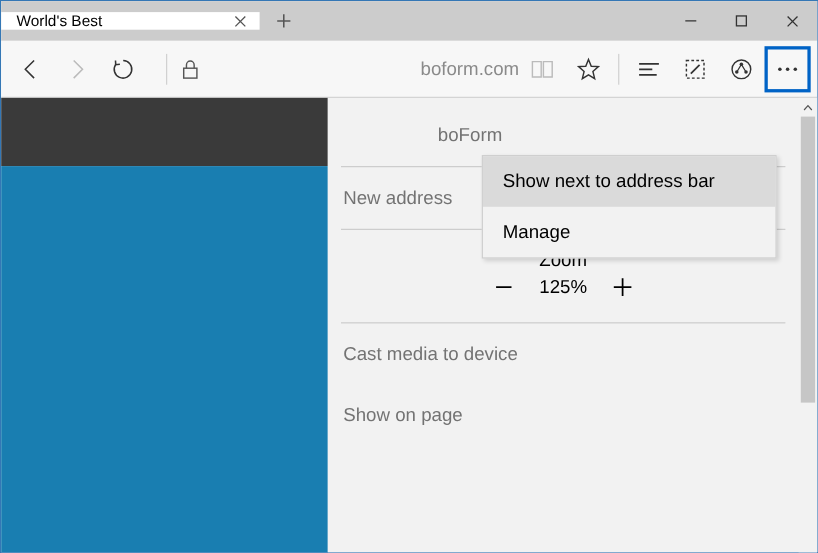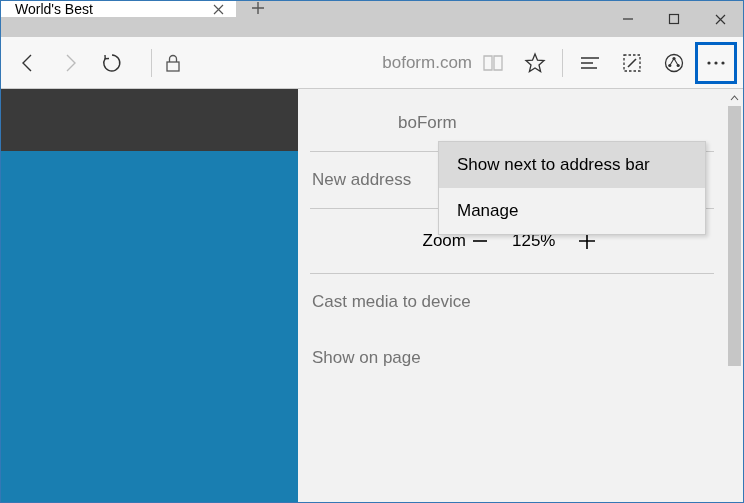--- a/index.html
+++ b/index.html
@@ -1,17 +1,17 @@
 <!DOCTYPE html>
 <html><head>
 <meta charset="utf-8">
 <style>
   * { box-sizing: border-box; margin: 0; padding: 0; font-family: "Segoe UI", Arial, sans-serif; }
   body { width: 744px; height: 503px; overflow: hidden; background: #fff; border:1px solid #3477b5; }
-  .tab-strip { height: 36px; background: #ccc; display: flex; align-items: flex-start; position: relative; }
+  .tab-strip { height: 36px; background: #ccc; display: flex; align-items: center; position: relative; }
   .tab { background: #fff; width: 235px; display: flex; align-items: center; padding: 0 10px 0 14px; font-size: 14px; color: #000; justify-content: space-between; }
   .tab .close { width: 16px; height: 16px; display:flex; align-items:center; justify-content:center; }
   .new-tab { width: 44px; display:flex; align-items:center; justify-content:center; color:#555; }
   .win-controls { position:absolute; right:0; top:0; height:36px; display:flex; }
   .win-controls div { width:46px; display:flex; align-items:center; justify-content:center; }
   .toolbar { height: 52px; background:#f7f7f7; display:flex; align-items:center; padding:0 6px; border-bottom:1px solid #ccc; }
   .tbtn { width:42px; height:42px; display:flex; align-items:center; justify-content:center; color:#555; }
   .tbtn.disabled { color:#bbb; }
   .addr { flex:1; padding-left:14px; font-size:17px; color:#8a8a8a;text-align:right; }
   .right-tools { display:flex; align-items:center; }
@@ -20,21 +20,21 @@
   .dark-band { position:absolute; left:0; top:0; width:297px; height:62px; background:#3a3a3a; }
   .blue-band { position:absolute; left:0; top:62px; width:297px; bottom:0; background:#197eb1; }
   .menu { position:absolute; top:0; right:0; width:445px; height:100%; background:#f2f2f2; }
   .scrollbar { position:absolute; right:0; top:0; width:17px; height:100%; background:#f2f2f2; }
   .scrollbar .up { position:absolute; top:0; left:0; width:17px; height:17px; display:flex; align-items:center; justify-content:center; font-size:9px; color:#555;}
   .scrollbar .thumb { position:absolute; top:17px; left:2px; width:13px; height:260px; background:#c6c6c6; }
   .menu-inner { position:absolute; left:0; right:17px; top:0; bottom:0; padding: 0 10px 0 10px; }
   .mi { font-size:17px; color:#737373; padding:18px 4px; position:relative; }
   .ext-row { padding:24px 4px 18px 90px; }
   .sep { border-bottom:1px solid #c9c9c9; margin:0 2px; }
-  .zoom-row { display:flex; align-items:center; justify-content:center; padding:18px 4px; }
+  .zoom-row { display:flex; align-items:center; justify-content:center; padding:18px 4px;flex-direction:column; }
   .zoom-ctrls { display:flex; align-items:center; gap:18px; font-size:17px;}
   .zbtn { width:28px; height:28px; display:flex; align-items:center; justify-content:center;}
   .submenu { position:absolute; left:140px; top:52px; width:268px; background:#f2f2f2; border:1px solid #ccc; box-shadow:2px 2px 4px rgba(0,0,0,0.15); z-index:5; }
   .submenu .sm-item { padding:13px 18px; font-size:17px; }
   .submenu .sm-item.hover { background:#dadada; }
   svg { display:block; }
 </style>
 </head>
 <body>
 

